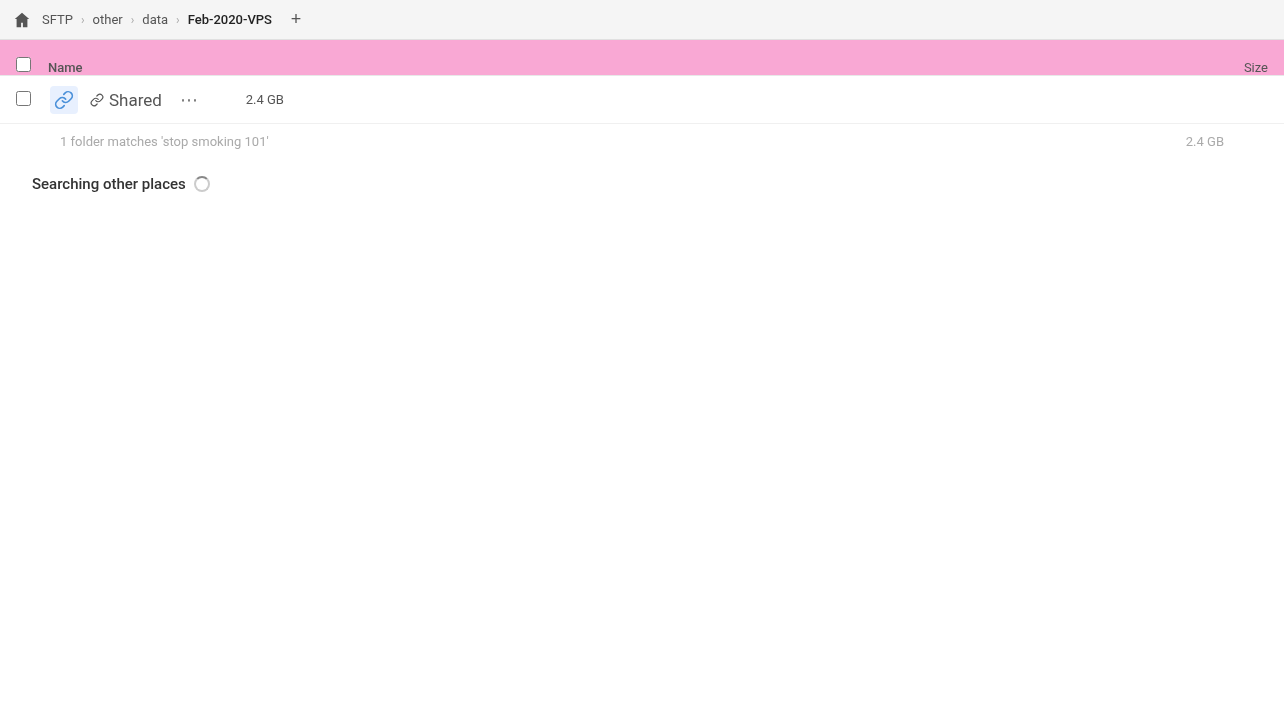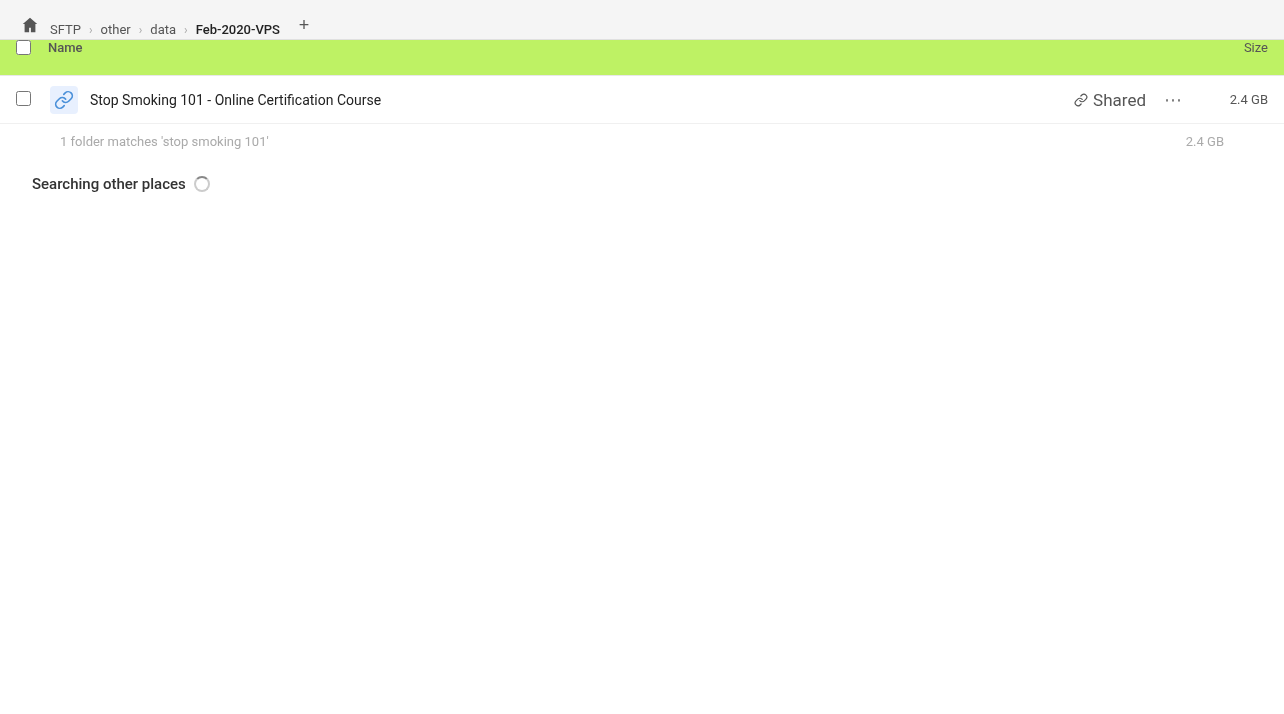--- a/index.html
+++ b/index.html
@@ -14,23 +14,23 @@
       color: #333;
       font-size: 14px;
       width: 1284px;
       height: 714px;
       overflow: hidden;
     }
 
     
     .header {
       display: flex;
-      align-items: flex-end;
+      align-items: center;
       height: 40px;
-      padding: 0 16px;
+      padding: 0 8px;
       background: #f5f5f5;
       border-bottom: 1px solid #e0e0e0;
     }
 
     .home-icon-wrap {
       display: flex;
       align-items: center;
       justify-content: center;
       width: 28px;
       height: 28px;
@@ -79,25 +79,25 @@
       cursor: pointer;
       border-radius: 50%;
       font-size: 18px;
       color: #555;
       margin-left: 4px;
     }
 
     
     .col-header {
       display: flex;
-      align-items: flex-start;
+      align-items: flex-end;
       height: 36px;
       padding: 0 16px;
       border-bottom: 1px solid #e8e8e8;
-      background: #bef264;
+      background: #f9a8d4;
     }
 
     .col-header-checkbox {
       width: 20px;
       margin-right: 12px;
     }
 
     .col-header-name {
       flex: 1;
       font-size: 13px;
@@ -287,21 +287,20 @@
   </div>
   <div class="file-icon-wrap">
     <div class="file-icon">
 
       <svg width="20" height="20" viewBox="0 0 24 24" fill="none" stroke="#4a90d9" stroke-width="2" stroke-linecap="round" stroke-linejoin="round">
         <path d="M10 13a5 5 0 0 0 7.54.54l3-3a5 5 0 0 0-7.07-7.07l-1.72 1.71"></path>
         <path d="M14 11a5 5 0 0 0-7.54-.54l-3 3a5 5 0 0 0 7.07 7.07l1.71-1.71"></path>
       </svg>
     </div>
   </div>
-  <div class="file-name">Stop Smoking 101 - Online Certification Course</div>
   <div class="file-actions">
     <div class="shared-badge">
       <svg width="14" height="14" viewBox="0 0 24 24" fill="none" stroke="#555" stroke-width="2" stroke-linecap="round" stroke-linejoin="round">
         <path d="M10 13a5 5 0 0 0 7.54.54l3-3a5 5 0 0 0-7.07-7.07l-1.72 1.71"></path>
         <path d="M14 11a5 5 0 0 0-7.54-.54l-3 3a5 5 0 0 0 7.07 7.07l1.71-1.71"></path>
       </svg>
       <span>Shared</span>
     </div>
     <button class="more-btn">⋯</button>
   </div>

